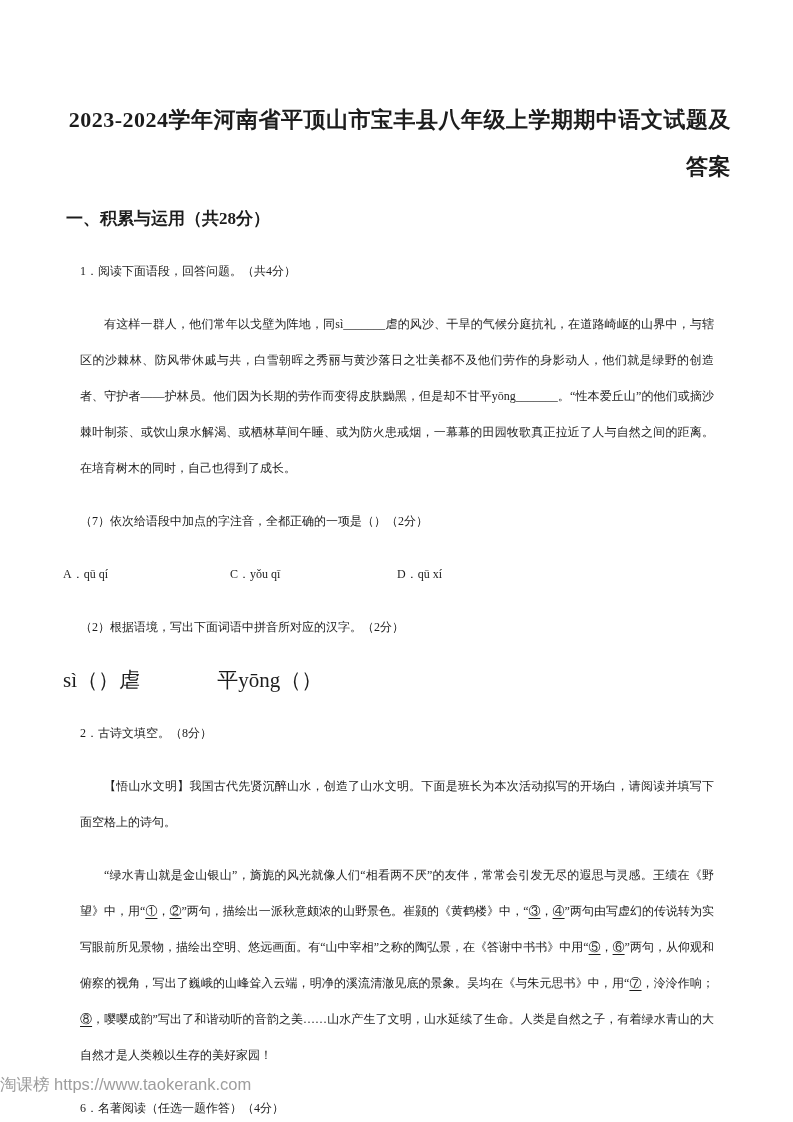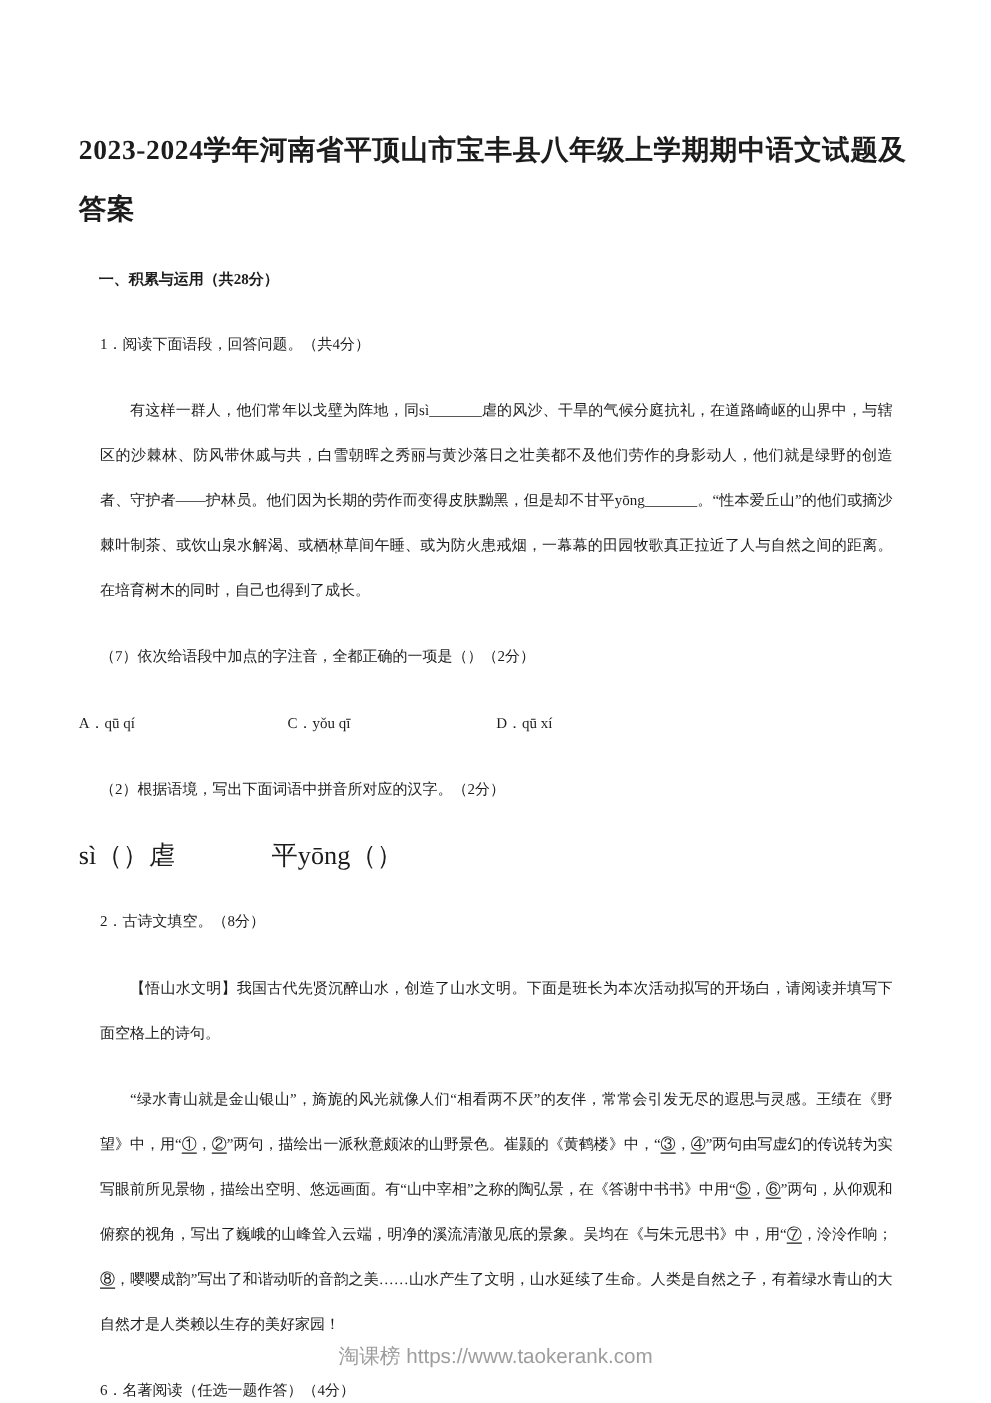--- a/index.html
+++ b/index.html
@@ -10,30 +10,30 @@
     color:#1c1c1c;
     position:relative;
     overflow:hidden;
   }
   .content {
     padding:96px 62px 0 63px;
   }
   .title {
     font-size:22px;
     font-weight:bold;
-    text-align:left;
+    text-align:right;
     line-height:47px;
     margin:0 0 12px 0;
     letter-spacing:0.5px;
   }
   .sec-heading {
-    font-size:12px;
+    font-size:17px;
     font-weight:bold;
     line-height:34px;
-    margin:16px;
+    margin:3px;
   }
   p.line {
     font-size:12px;
     line-height:36px;
     margin:17px;
     text-align:justify;
   }
   .indent { text-indent:2em; }
   .options-row {
     display:flex;
@@ -57,21 +57,21 @@
     left:50%;
     bottom:-0.62em;
     transform:translateX(-50%);
     font-size:0.45em;
     line-height:1;
   }
   .footer {
     position:absolute;
     left:0; bottom:26px;
     width:100%;
-    text-align:center;
+    text-align:left;
     font-family:"Liberation Sans", sans-serif;
     font-size:16.5px;
     color:#9d9d9d;
   }
 </style>
 </head>
 <body>
 
 <div class="content">
 

